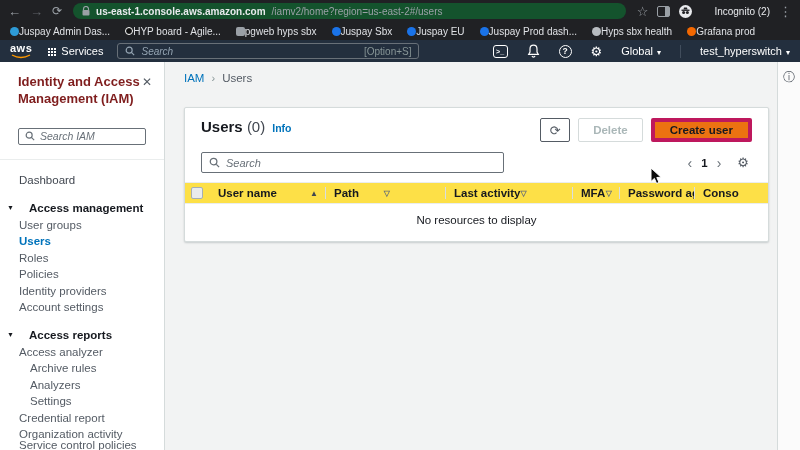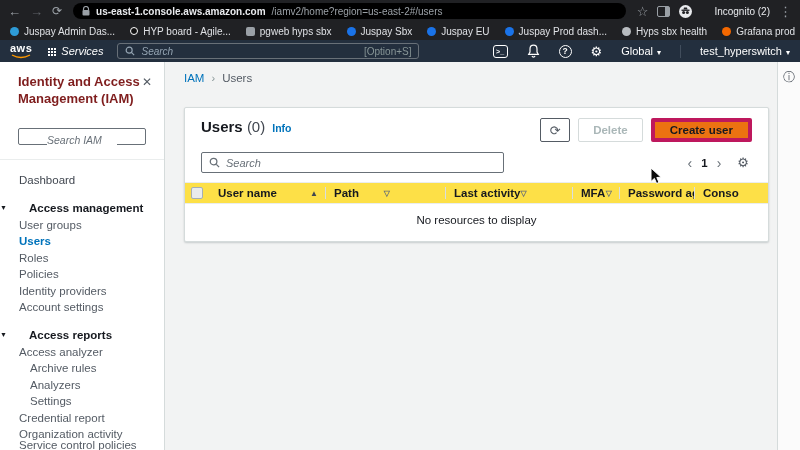--- a/index.html
+++ b/index.html
@@ -3,65 +3,65 @@
 <meta charset="utf-8">
 <style>
   * { box-sizing: border-box; margin: 0; padding: 0; }
   html,body { width:800px; height:450px; overflow:hidden; font-family:"Liberation Sans", sans-serif; background:#f2f3f3; position:relative; }
 
   
   .chrome { position:absolute; top:0; left:0; width:800px; height:40px; background:#202124; }
   .chrome-row1 { height:22px; display:flex; align-items:center; padding:0 8px; gap:9px; }
   .nav-ic { color:#9aa0a6; font-size:13px; line-height:1; }
   .nav-ic.dim { color:#5f6368; }
-  .omnibox { flex:1; height:16px; background:#000000; border-radius:8px; display:flex; align-items:center; padding:0 9px; gap:6px; overflow:hidden; white-space:nowrap; margin:0 2px; }
+  .omnibox { flex:1; height:16px; background:#14532d; border-radius:8px; display:flex; align-items:center; padding:0 9px; gap:6px; overflow:hidden; white-space:nowrap; margin:0 2px; }
   .omni-domain { color:#e8eaed; font-size:10px; font-weight:bold; }
   .omni-path { color:#9aa0a6; font-size:10px; }
   .side-panel-ic { width:13px; height:11px; border:1.5px solid #9aa0a6; border-radius:2px; position:relative; }
   .side-panel-ic::after { content:""; position:absolute; right:0; top:0; bottom:0; width:4px; background:#9aa0a6; }
   .incog-chip { display:flex; align-items:center; gap:22px; }
   .incog-avatar { width:13px; height:13px; border-radius:50%; background:#e8eaed; display:flex; align-items:center; justify-content:center; }
   .incog-label { color:#e8eaed; font-size:10px; }
   .chrome-row2 { height:18px; display:flex; align-items:center; padding:0 10px; gap:15px; overflow:hidden; white-space:nowrap; }
-  .bm { display:flex; align-items:center; gap:5px; font-size:10px; color:#dfe1e5; }
+  .bm { display:flex; align-items:center; font-size:10px; color:#dfe1e5; }
   .fav { width:9px; height:9px; border-radius:50%; flex:0 0 auto; }
   .fav.sq { border-radius:2px; }
   .fav.ring { border:1.5px solid #fff; width:8px; height:8px; }
 
   
   .awsnav { position:absolute; top:40px; left:0; width:800px; height:22px; background:#232f3e; display:flex; align-items:center; padding:0 10px; color:#fff; font-size:11px; }
   .aws-logo { display:flex; flex-direction:column; align-items:center; margin-right:16px; line-height:1; }
   .aws-logo b { font-size:11px; letter-spacing:0.5px; }
-  .services { display:flex; align-items:center; gap:6px; margin-right:14px;font-style:italic; }
+  .services { display:flex; align-items:center; gap:6px; margin-right:14px; }
   .grid9 { width:2px; height:2px; background:#fff; box-shadow:3px 0 #fff,6px 0 #fff,0 3px #fff,3px 3px #fff,6px 3px #fff,0 6px #fff,3px 6px #fff,6px 6px #fff; margin:-5px 5px 0 0; }
   .nav-search { width:302px; height:16px; border:1px solid #687078; border-radius:3px; display:flex; align-items:center; padding:0 7px; gap:6px; background:#232f3e; }
   .nav-search input { flex:1; background:transparent; border:none; outline:none; color:#d5dbdb; font-size:10px; font-style:italic; font-family:"Liberation Sans", sans-serif; }
   .nav-search input::placeholder { color:#95a5b3; }
   .shortcut { color:#879596; font-size:10px; font-style:normal; }
   .awsnav .spacer { flex:1; }
   .nav-right { display:flex; align-items:center; gap:19px; }
   .cloudshell { width:15px; height:13px; border:1.3px solid #fff; border-radius:3px; font-size:7px; font-weight:bold; display:flex; align-items:center; justify-content:center; letter-spacing:0; }
   .help-circ { width:13px; height:13px; border:1.2px solid #fff; border-radius:50%; font-size:8.5px; font-weight:bold; display:flex; align-items:center; justify-content:center; }
   .gear-ic { font-size:13px; line-height:1; }
   .nav-sep { width:1px; height:13px; background:#414d5c; }
   .caret { font-size:8px; margin-left:4px; }
 
   
   .sidebar { position:absolute; top:62px; left:0; width:165px; bottom:0; background:#fff; border-right:1px solid #d5dbdb; overflow:hidden; }
   .sb-title-row { display:flex; padding:12px 12px 0 18px; }
   .sb-title { font-size:13px; font-weight:bold; color:#7f1d1d; line-height:1.3; flex:1; }
   .sb-close { color:#545b64; font-size:12px; cursor:pointer; margin-top:1px; }
-  .sb-search { margin:20px 18px 0 18px; height:17px; border:1px solid #687078; border-radius:2px; display:flex; align-items:center; padding:0 6px; gap:5px;flex-direction:column; }
+  .sb-search { margin:20px 18px 0 18px; height:17px; border:1px solid #687078; border-radius:2px; display:flex; align-items:center; padding:0 6px; gap:5px; }
   .sb-search input { flex:1; border:none; outline:none; font-size:10.5px; font-style:italic; color:#16191f; width:70px; font-family:"Liberation Sans", sans-serif; }
   .sb-search input::placeholder { color:#687078; }
   .sb-divider { border-top:1px solid #eaeded; margin-top:14px; }
   .sb-item { height:16.5px; display:flex; align-items:center; font-size:11.5px; color:#545b64; padding-left:19px; cursor:pointer; }
   .sb-item.lone { margin-top:12px; color:#414750; }
   .sb-section { margin-top:11px; }
-  .sb-sec-head { height:17px; display:flex; align-items:center; gap:22px; font-size:11.5px; font-weight:bold; color:#16191f; cursor:pointer; }
+  .sb-sec-head { height:17px; display:flex; align-items:center; gap:15px; font-size:11.5px; font-weight:bold; color:#16191f; padding-left:7px; cursor:pointer; }
   .sb-sec-head .tri { font-size:7px; color:#16191f; }
   .sb-item.sel { color:#0073bb; font-weight:bold; }
   .sb-item.ind2 { padding-left:30px; }
 
   
   .help-strip { position:absolute; top:62px; right:0; width:23px; bottom:0; background:#fbfbfb; border-left:1px solid #d5dbdb; display:flex; justify-content:center; }
   .info-toggle { margin-top:7px; color:#545b64; font-size:12px; cursor:pointer; }
 
   
   .main { position:absolute; top:62px; left:166px; right:24px; bottom:0; background:#f2f3f3; }

